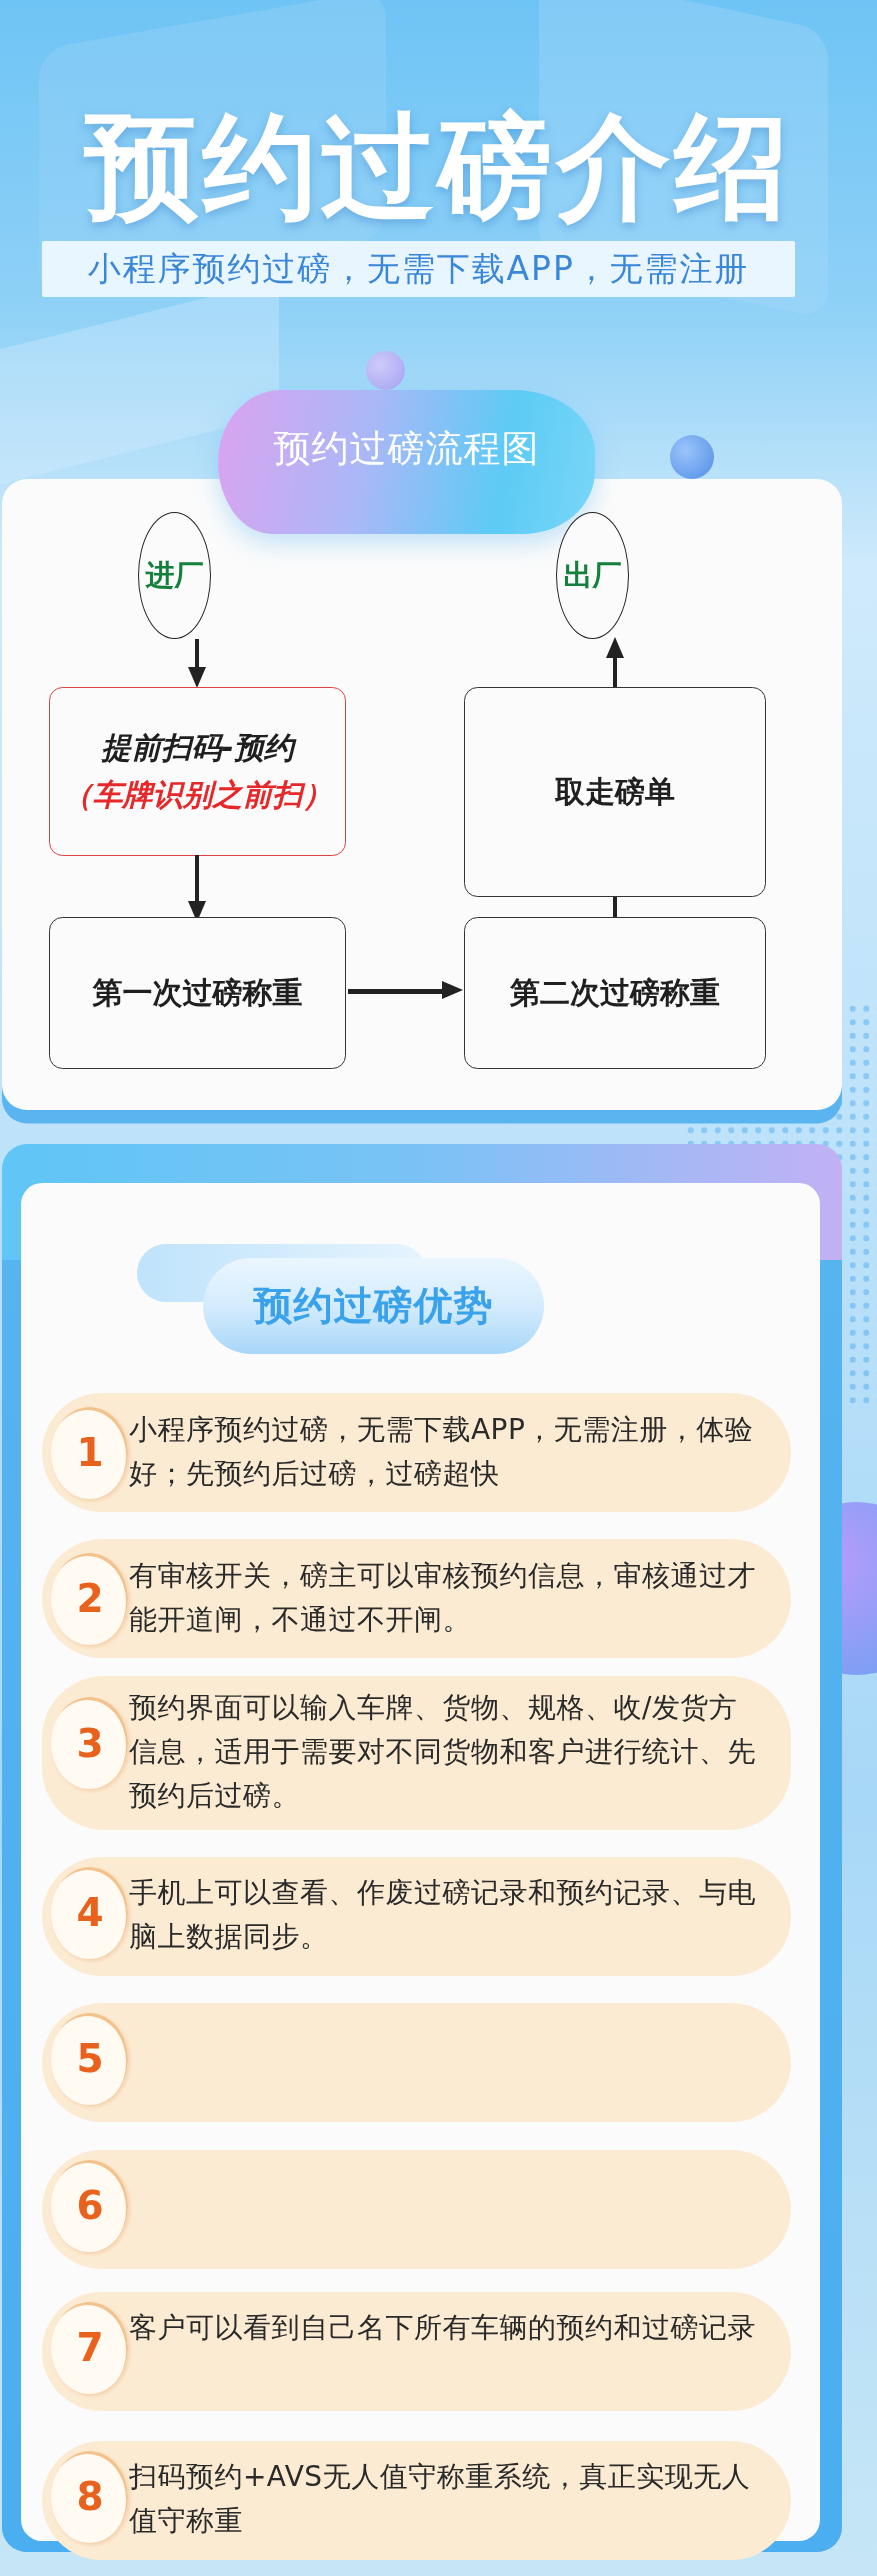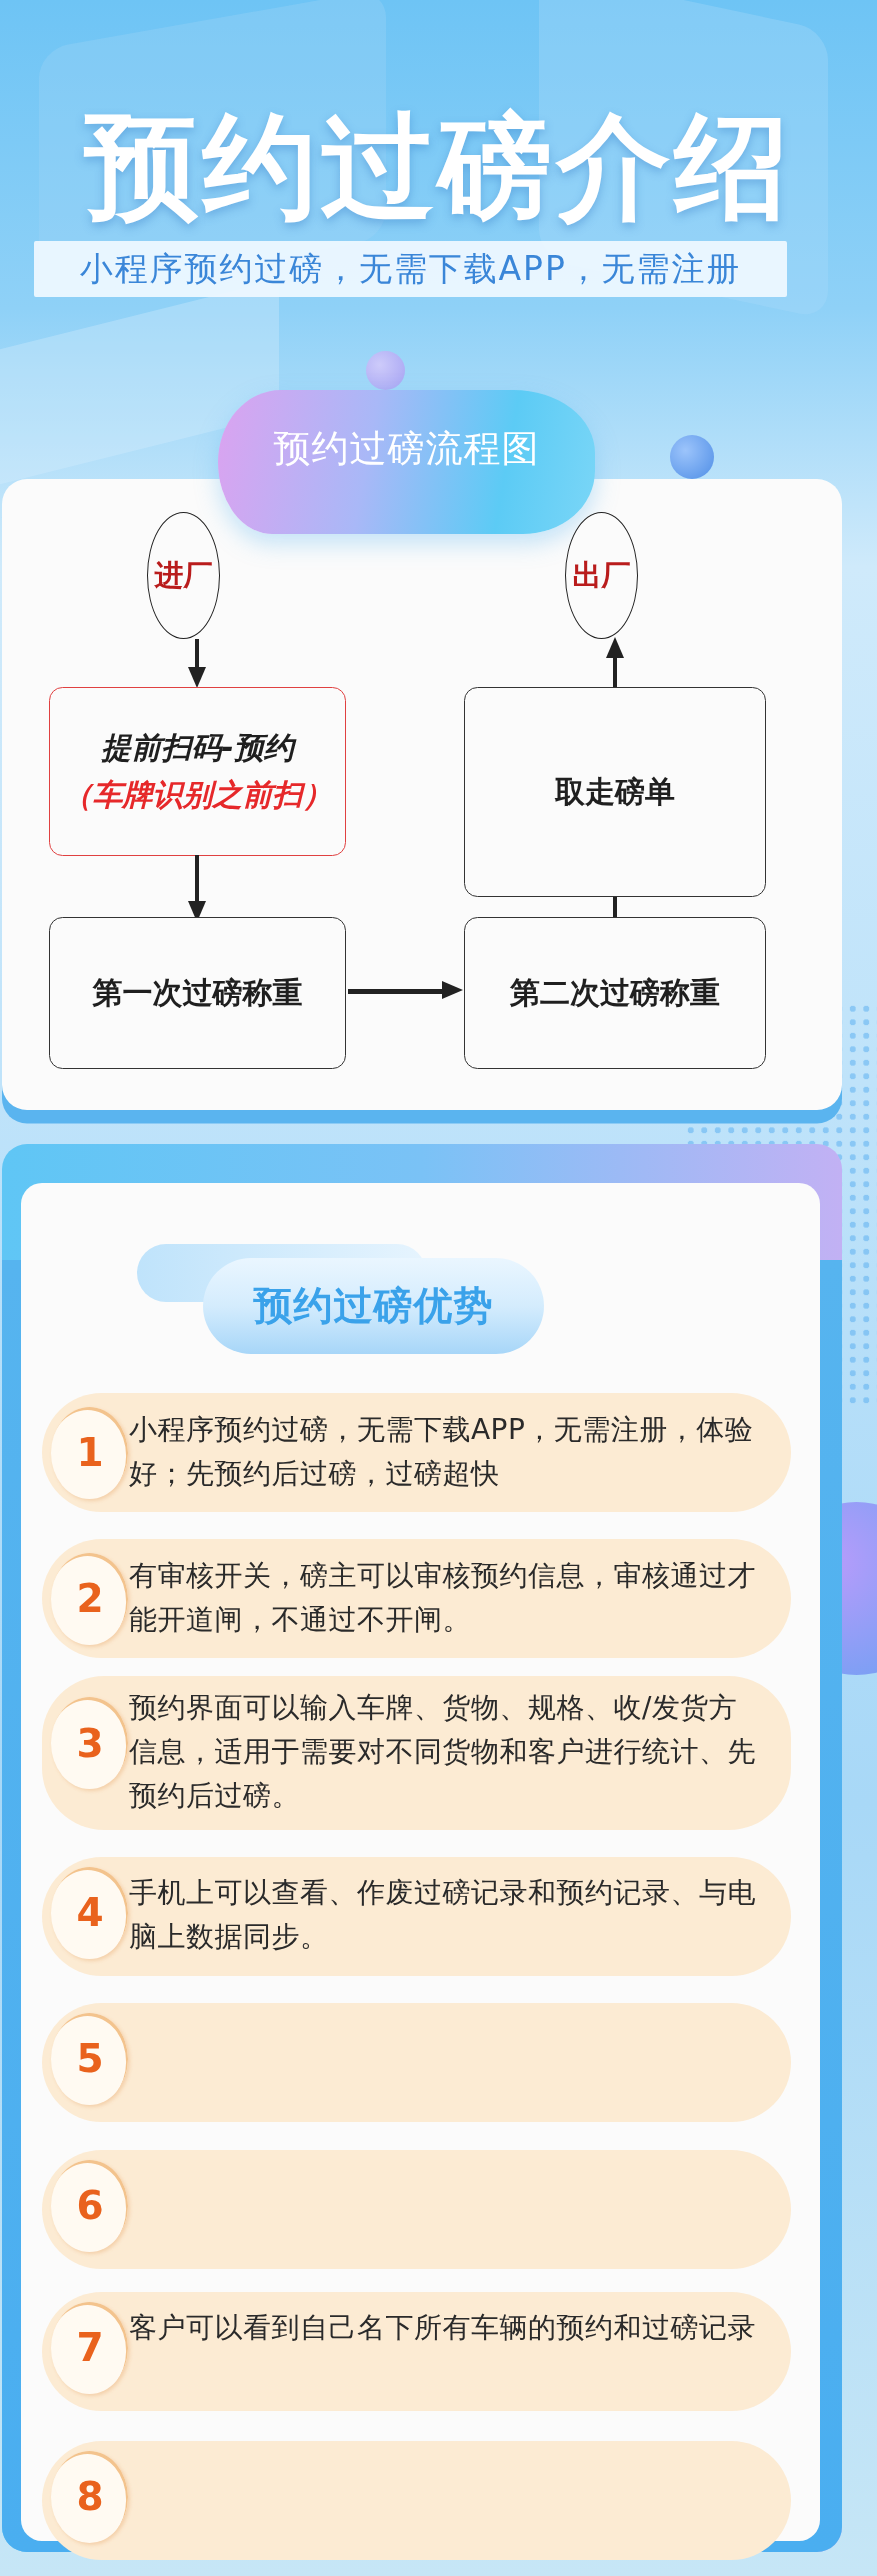--- a/index.html
+++ b/index.html
@@ -25,21 +25,21 @@
   .b3 { left: 770px; top: 1502px; width: 173px; height: 173px; background: radial-gradient(circle at 35% 35%, #b79cfb, #6aa0f2); }
 
   
   .hero-title {
     position: absolute; left: 0; top: 91px; width: 877px; text-align: center;
     font-size: 114px; font-weight: bold; color: #ffffff; letter-spacing: 3.9px;
     text-shadow: 0 3.9px 9.6px rgba(40,110,190,.35);
     font-family: "DejaVu Sans", sans-serif;
   }
   .hero-sub {
-    position: absolute; left: 34px; top: 241px; width: 753px; height: 56px;
+    position: absolute; left: 42px; top: 241px; width: 753px; height: 56px;
     background: rgba(240,248,255,.92); border-radius: 1.9px;
     display: flex; align-items: center; justify-content: center;
     font-size: 33px; color: #3a86d8; letter-spacing: 1.9px;
   }
 
   
   .flow-card {
     position: absolute; left: 1.9px; top: 479px; width: 840px; height: 631px;
     background: #fbfbfb; border-radius: 25px;
     box-shadow: 0 13.5px 0 #5ab4ef;
@@ -50,21 +50,21 @@
     border-radius: 67px 87px 77px 58px / 77px 67px 67px 77px;
     box-shadow: 0 9.6px 23px rgba(90,180,240,.35);
   }
   .flow-title {
     position: absolute; left: 218px; top: 424px; width: 377px; text-align: center;
     font-size: 37px; color: #ffffff; letter-spacing: 1px;
   }
   .node-circle {
     position: absolute; width: 73px; height: 127px; border: 1.9px solid #222;
     border-radius: 50%; display: flex; align-items: center; justify-content: center;
-    font-size: 29px; font-weight: bold; color: #b91c1c; background: #fbfbfb; margin-left: 9px;
+    font-size: 29px; font-weight: bold; color: #15803d; background: #fbfbfb;
   }
   .node-box {
     position: absolute; border: 1.9px solid #333; border-radius: 13.5px; background: #fbfbfb;
     display: flex; flex-direction: column; align-items: center; justify-content: center;
     font-size: 30px; font-weight: bold; color: #1f1f1f; text-align: center; line-height: 1.55;
   }
   .node-box.red { border-color: #e04040; font-style: italic; }
   .red-text { color: #e6282a; }
   .v-line { position: absolute; width: 3.9px; background: #222; }
   .h-line { position: absolute; height: 3.9px; background: #222; }
@@ -207,16 +207,17 @@
       <div class="adv-num" style="top:9.6px;">6</div>
     </div>
 
     <div class="adv-item" style="top:1109px; height:119px;">
       <div class="adv-num" style="top:9.6px;">7</div>
       <div class="adv-text" style="top:13.5px;">客户可以看到自己名下所有车辆的预约和过磅记录</div>
     </div>
 
     <div class="adv-item" style="top:1258px; height:119px;">
       <div class="adv-num" style="top:9.6px;">8</div>
+      <div class="adv-text" style="top:13.5px;">扫码预约+AVS无人值守称重系统，真正实现无人值守称重</div>
     </div>
   </div>
 </div>
 
 
 </body></html>

